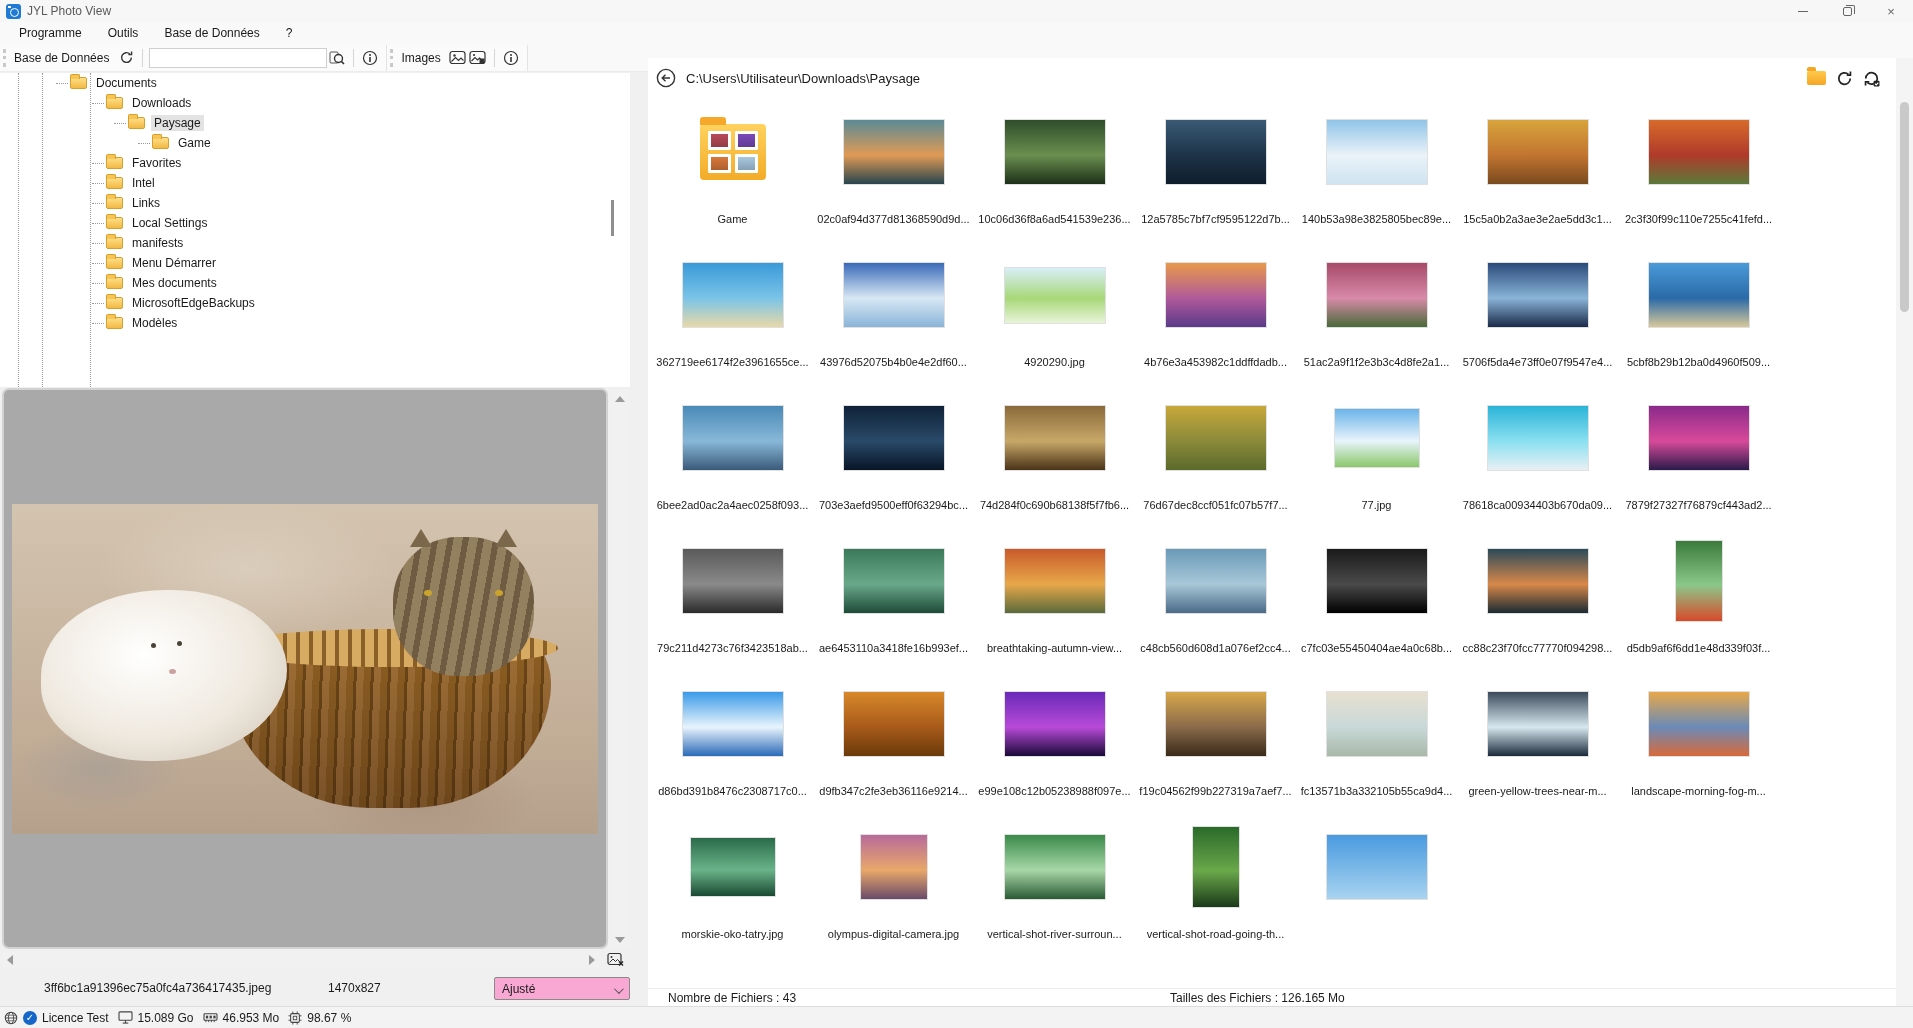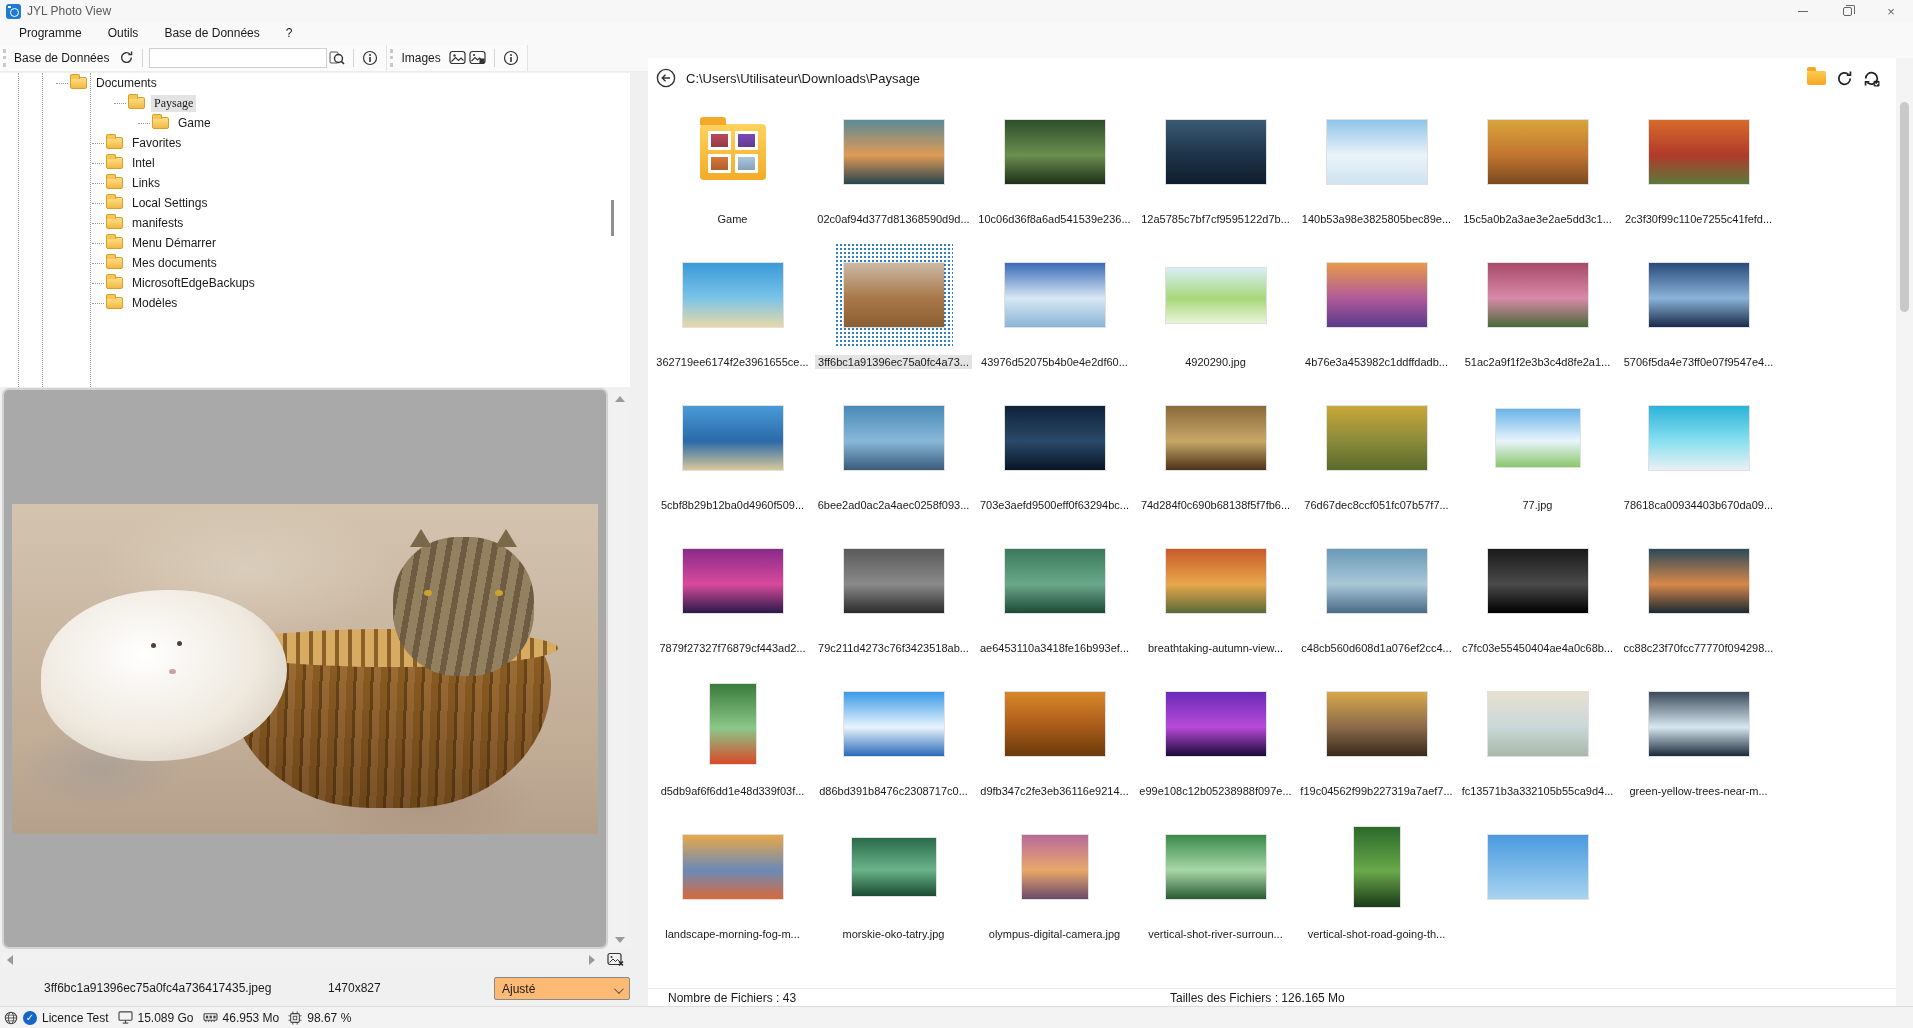--- a/index.html
+++ b/index.html
@@ -75,21 +75,21 @@
   .arr-up { border-left:5px solid transparent; border-right:5px solid transparent; border-bottom:6px solid #9a9a9a; left:5px; top:6px; }
   .arr-down { border-left:5px solid transparent; border-right:5px solid transparent; border-top:6px solid #9a9a9a; left:5px; bottom:6px; }
   .arr-left { border-top:5px solid transparent; border-bottom:5px solid transparent; border-right:6px solid #9a9a9a; left:5px; top:3px; }
   .arr-right { border-top:5px solid transparent; border-bottom:5px solid transparent; border-left:6px solid #9a9a9a; right:5px; top:3px; }
   .img-close-btn { position:absolute; left:604px; top:950px; width:22px; height:19px; display:flex; align-items:center; justify-content:center; }
 
   
   .fileinfo-row { position:absolute; left:0; top:972px; width:648px; height:34px; background:#f0f0f0; }
   .fi-name { position:absolute; left:44px; top:9px; }
   .fi-dims { position:absolute; left:328px; top:9px; }
-  .fi-select { position:absolute; left:494px; top:5px; width:136px; height:23px; background:#fdba74; border:1px solid #8a8a8a; border-radius:2px; display:flex; align-items:center; padding-left:7px; }
+  .fi-select { position:absolute; left:494px; top:5px; width:136px; height:23px; background:#f9a8d4; border:1px solid #8a8a8a; border-radius:2px; display:flex; align-items:center; padding-left:7px; }
   .fi-chevron { position:absolute; right:8px; top:9px; width:7px; height:7px; border-right:1.5px solid #555; border-bottom:1.5px solid #555; transform:rotate(45deg) translateY(-2px); }
 
   
   .statusbar { position:absolute; left:0; top:1006px; width:1913px; height:22px; background:#f3f3f3; border-top:1px solid #dcdcdc; display:flex; align-items:center; padding-left:4px; gap:5px; }
   .sb-text { margin-right:4px; }
   .badge-check { width:14px; height:14px; border-radius:50%; background:#1467c8; color:#fff; font-size:10px; display:flex; align-items:center; justify-content:center; }
 
   
   .browser { position:absolute; left:648px; top:58px; width:1248px; height:948px; background:#fff; overflow:hidden; }
   .path-row { position:absolute; left:0; top:0; width:100%; height:40px; display:flex; align-items:center; padding-left:8px; }
@@ -202,21 +202,26 @@
 <div class="tree">
   <div class="vline" style="left:18px"></div>
   <div class="vline" style="left:42px"></div>
   <div class="vline" style="left:90px"></div>
   <div id="tree-rows">
       <div class="trow" style="padding-left: 56px;">
         <span class="connector"></span>
         <span class="fold"></span>
         <span class="tlabel2">Documents</span>
       </div>
-      <div class="trow" style="padding-left: 114px; font-family: Liberation Serif, serif;">
+      <div class="trow" style="padding-left: 92px;">
+        <span class="connector"></span>
+        <span class="fold"></span>
+        <span class="tlabel2">Downloads</span>
+      </div>
+      <div class="trow" style="padding-left: 114px;">
         <span class="connector"></span>
         <span class="fold"></span>
         <span class="tlabel2 sel">Paysage</span>
       </div>
       <div class="trow" style="padding-left: 138px;">
         <span class="connector"></span>
         <span class="fold"></span>
         <span class="tlabel2">Game</span>
       </div>
       <div class="trow" style="padding-left: 92px;">
@@ -432,27 +437,20 @@
         <div class="fname">2c3f30f99c110e7255c41fefd...</div>
       </div>
       <div class="cell">
         <div class="thumbzone">
           <div class="thumb" style="width: 100px; height: 64px; background: linear-gradient(rgb(58, 154, 216), rgb(122, 196, 232) 55%, rgb(232, 216, 168)); position: relative; z-index: 1;"></div>
         </div>
         <div class="fname">362719ee6174f2e3961655ce...</div>
       </div>
       <div class="cell">
         <div class="thumbzone">
-          <div class="selbox"></div>
-          <div class="thumb" style="width: 100px; height: 64px; background: linear-gradient(rgb(203, 185, 166), rgb(168, 120, 72) 55%, rgb(138, 95, 51)); position: relative; z-index: 1;"></div>
-        </div>
-        <div class="fname sel">3ff6bc1a91396ec75a0fc4a73...</div>
-      </div>
-      <div class="cell">
-        <div class="thumbzone">
           <div class="thumb" style="width: 100px; height: 64px; background: linear-gradient(rgb(58, 106, 184), rgb(216, 232, 244) 55%, rgb(138, 180, 216)); position: relative; z-index: 1;"></div>
         </div>
         <div class="fname">43976d52075b4b0e4e2df60...</div>
       </div>
       <div class="cell">
         <div class="thumbzone">
           <div class="thumb" style="width: 100px; height: 55px; background: linear-gradient(rgb(216, 238, 248), rgb(168, 216, 120) 55%, rgb(232, 244, 216)); position: relative; z-index: 1;"></div>
         </div>
         <div class="fname">4920290.jpg</div>
       </div>

